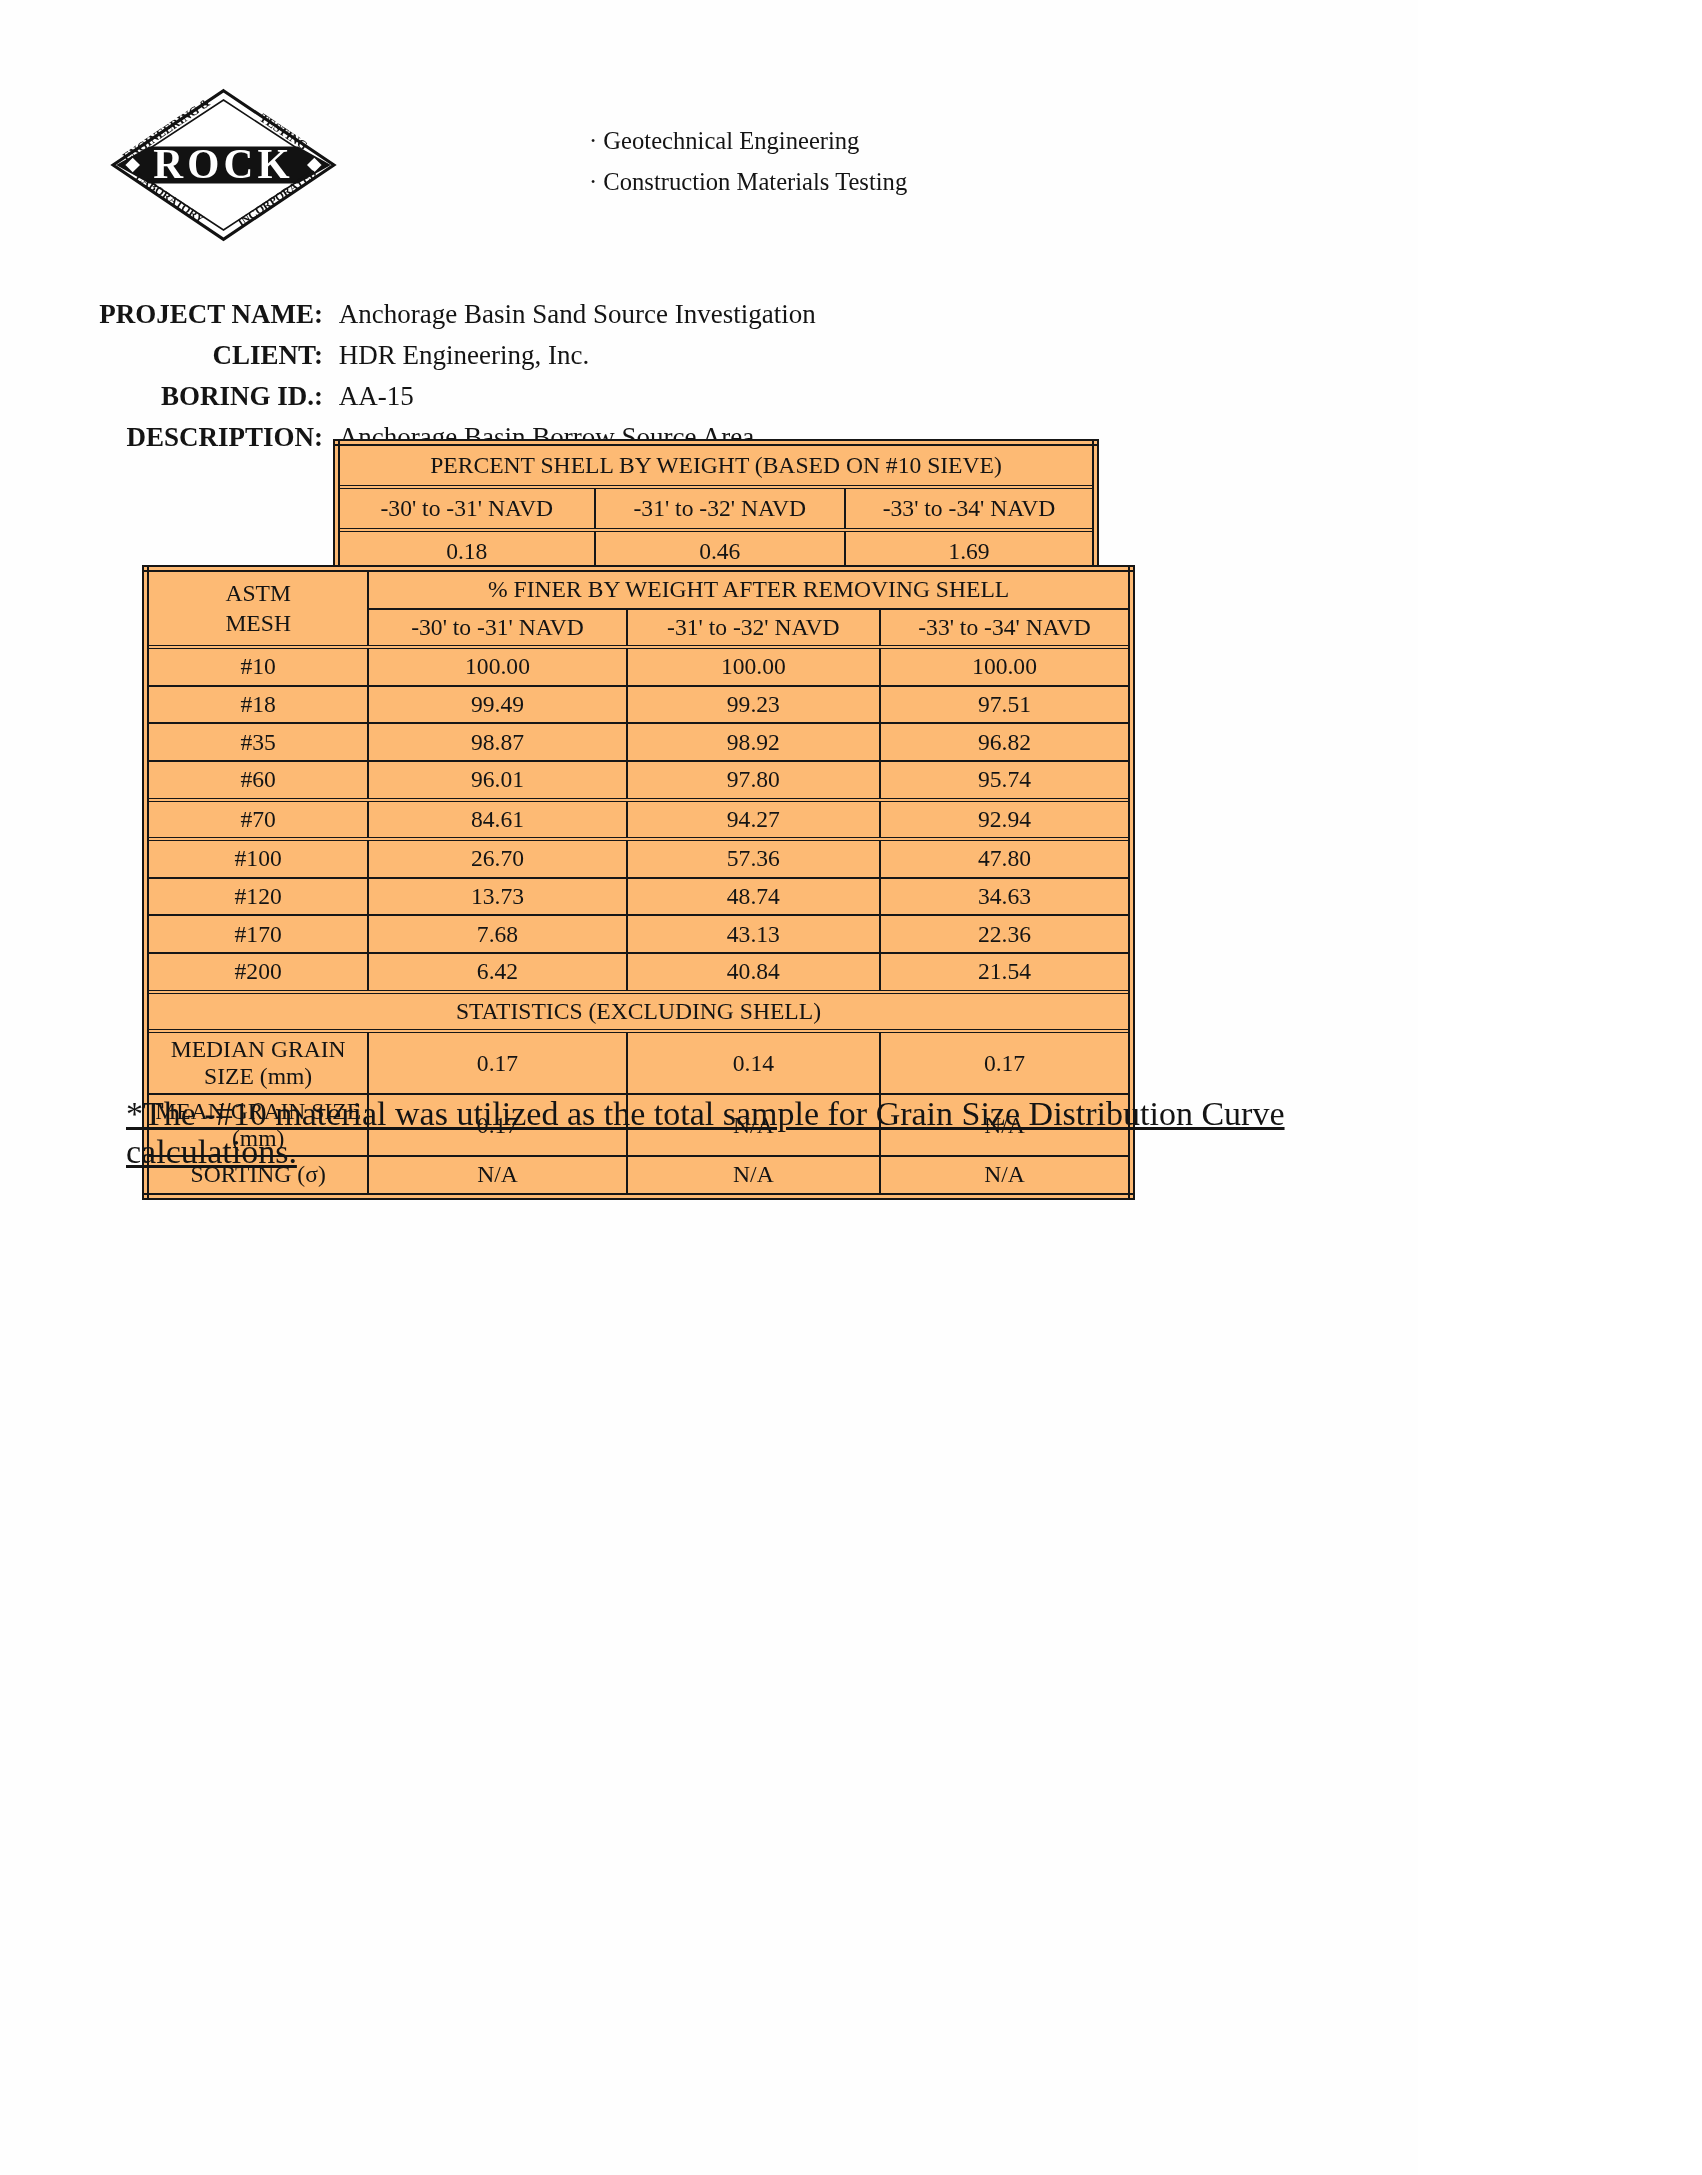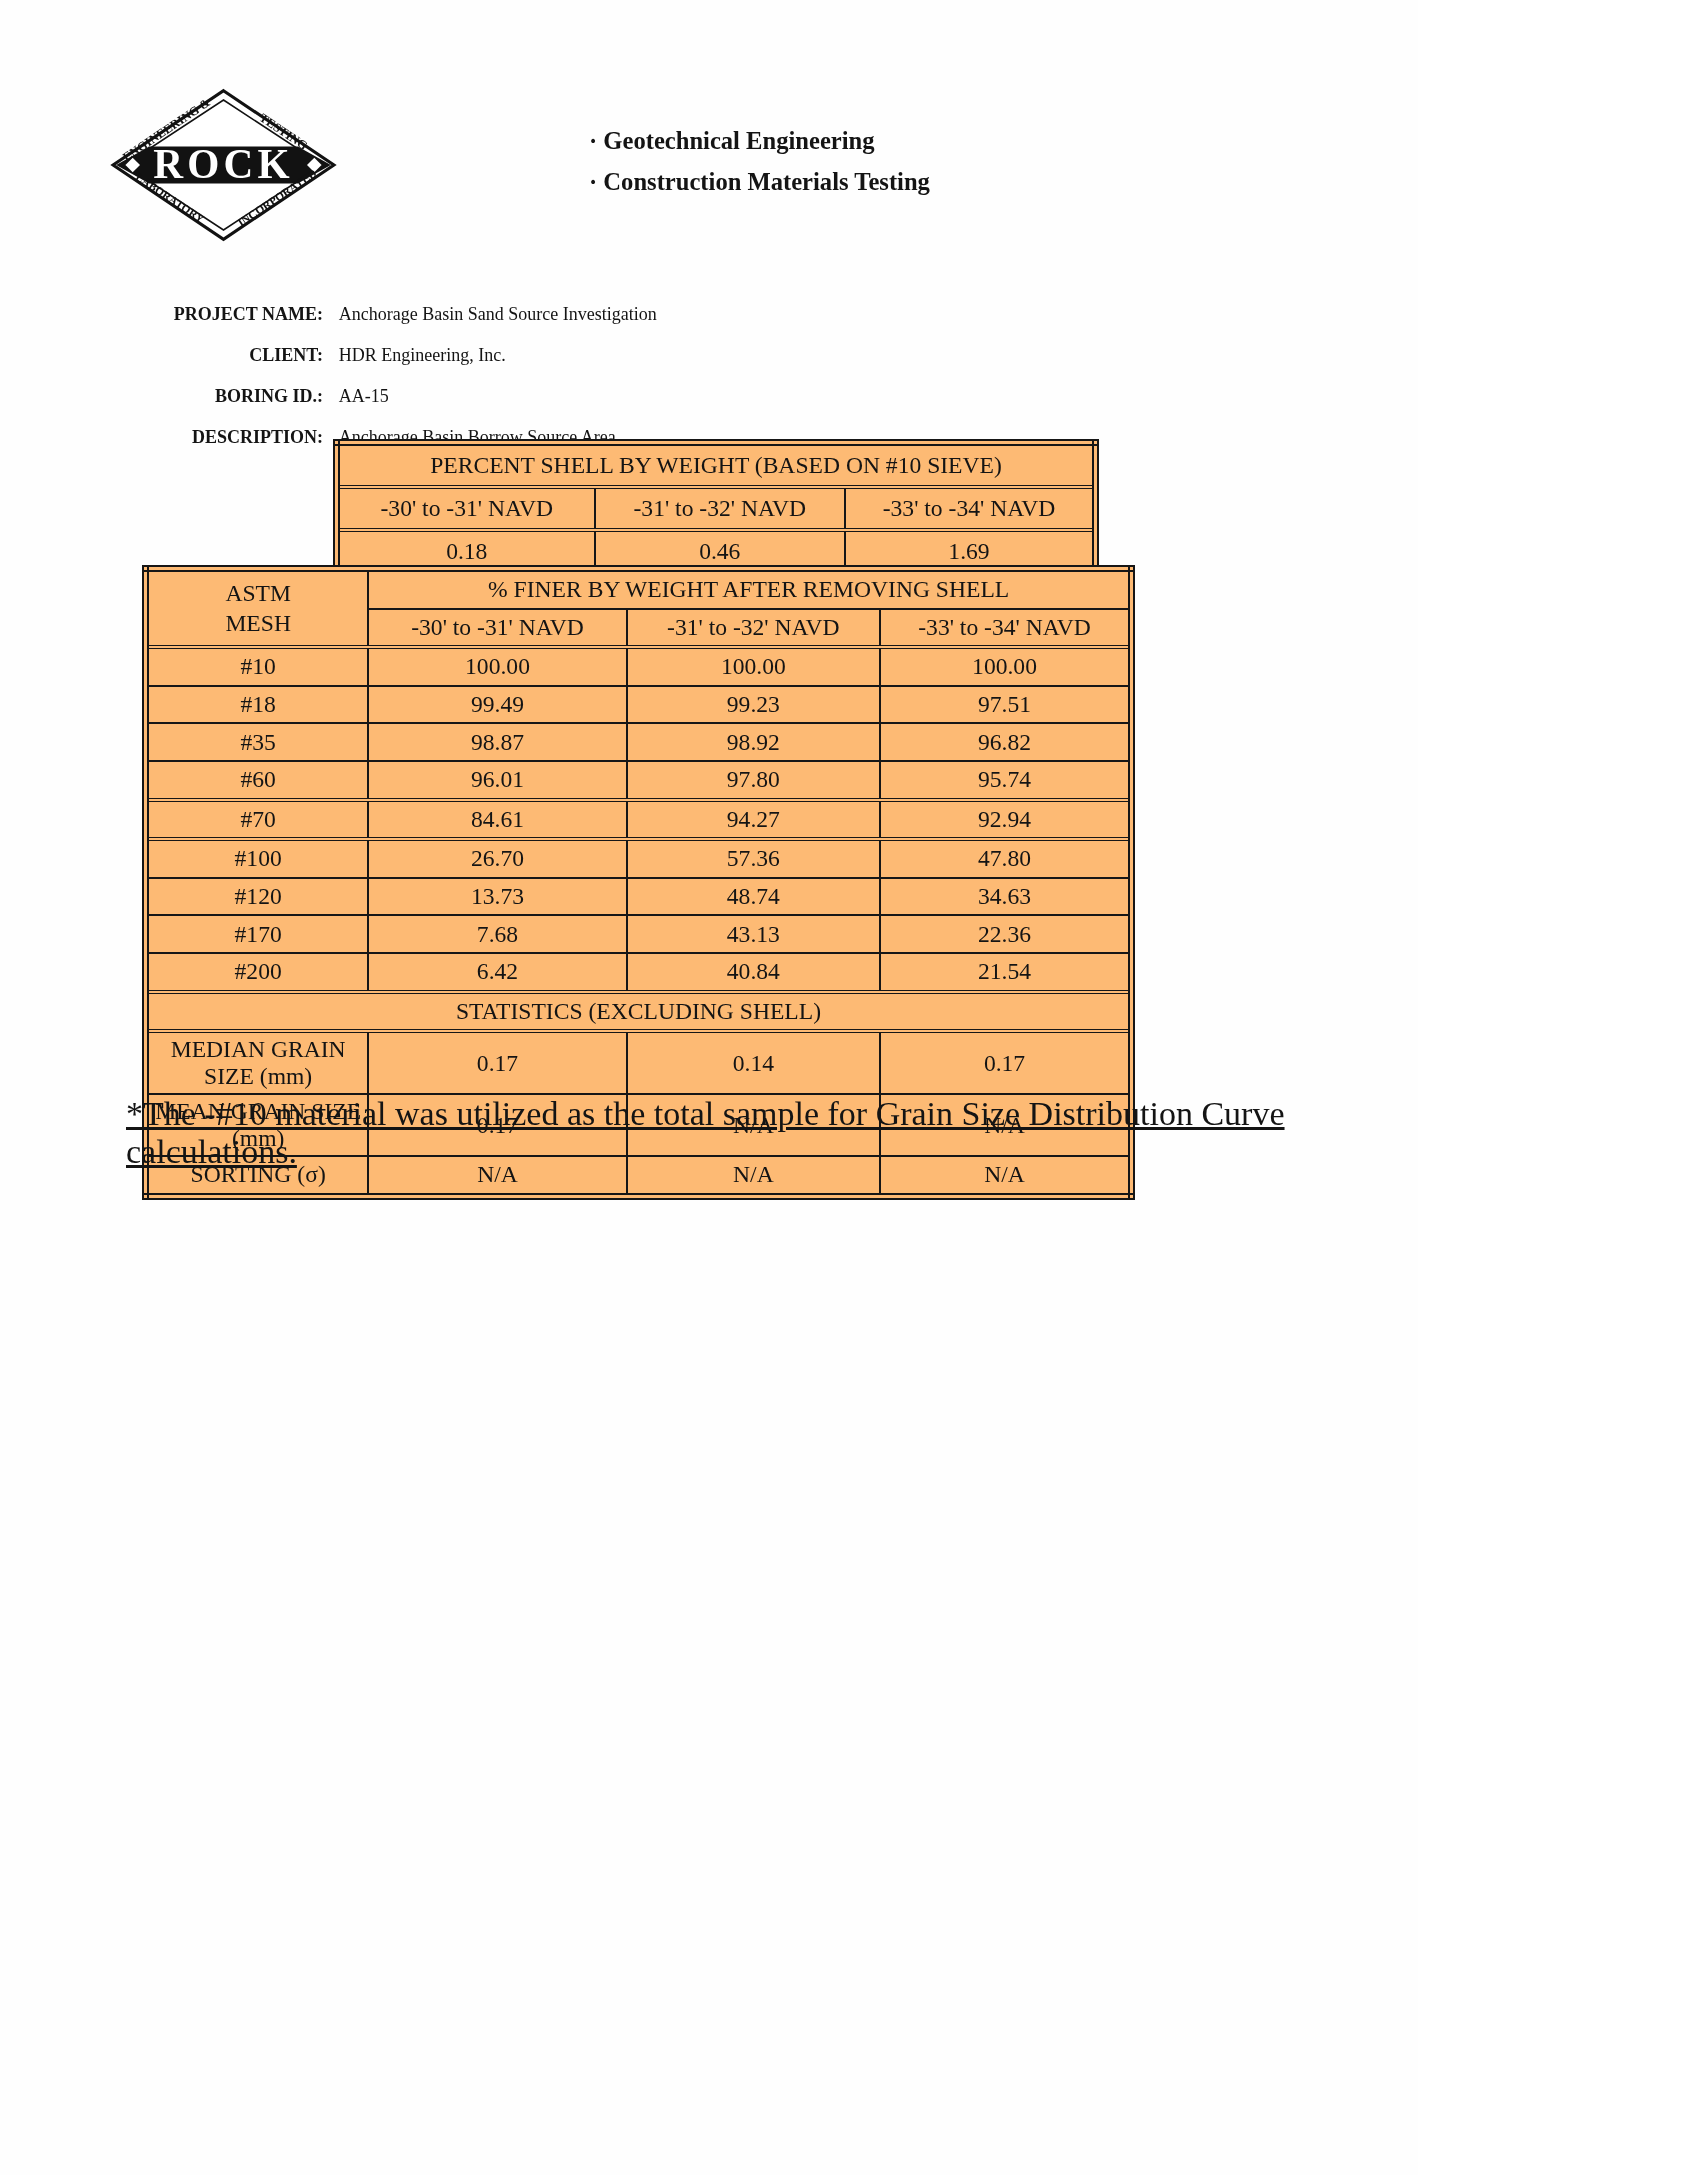--- a/index.html
+++ b/index.html
@@ -10,26 +10,26 @@
     background:#fefefe;
     font-family:"Liberation Serif", serif;
     color:#141414;
     overflow:hidden;
   }
 
   
   .logo-wrap{position:absolute;left:110px;top:87px;width:227px;height:156px;}
 
   
-  .services{position:absolute;left:589px;top:120px;font-weight:bold;font-size:24.6px;line-height:41px;}
+  .services{position:absolute;left:589px;top:120px;font-weight:normal;font-size:24.6px;line-height:41px;}
   .services .svc-line{white-space:nowrap;}
 
   
   .project-info{position:absolute;left:0px;top:294px;width:1182px;}
-  .pi-row{display:flex;font-size:18px;line-height:41px;}
+  .pi-row{display:flex;font-size:27px;line-height:41px;}
   .pi-label{width:323px;text-align:right;font-weight:bold;flex:0 0 323px;}
   .pi-value{margin-left:15.8px;}
 
   
   table.dtable{border-collapse:collapse;table-layout:fixed;background:#fdba74;}
   table.dtable td, table.dtable th{
     border:2px solid #161616;
     text-align:center;
     vertical-align:middle;
     padding:3px 5.9px;

